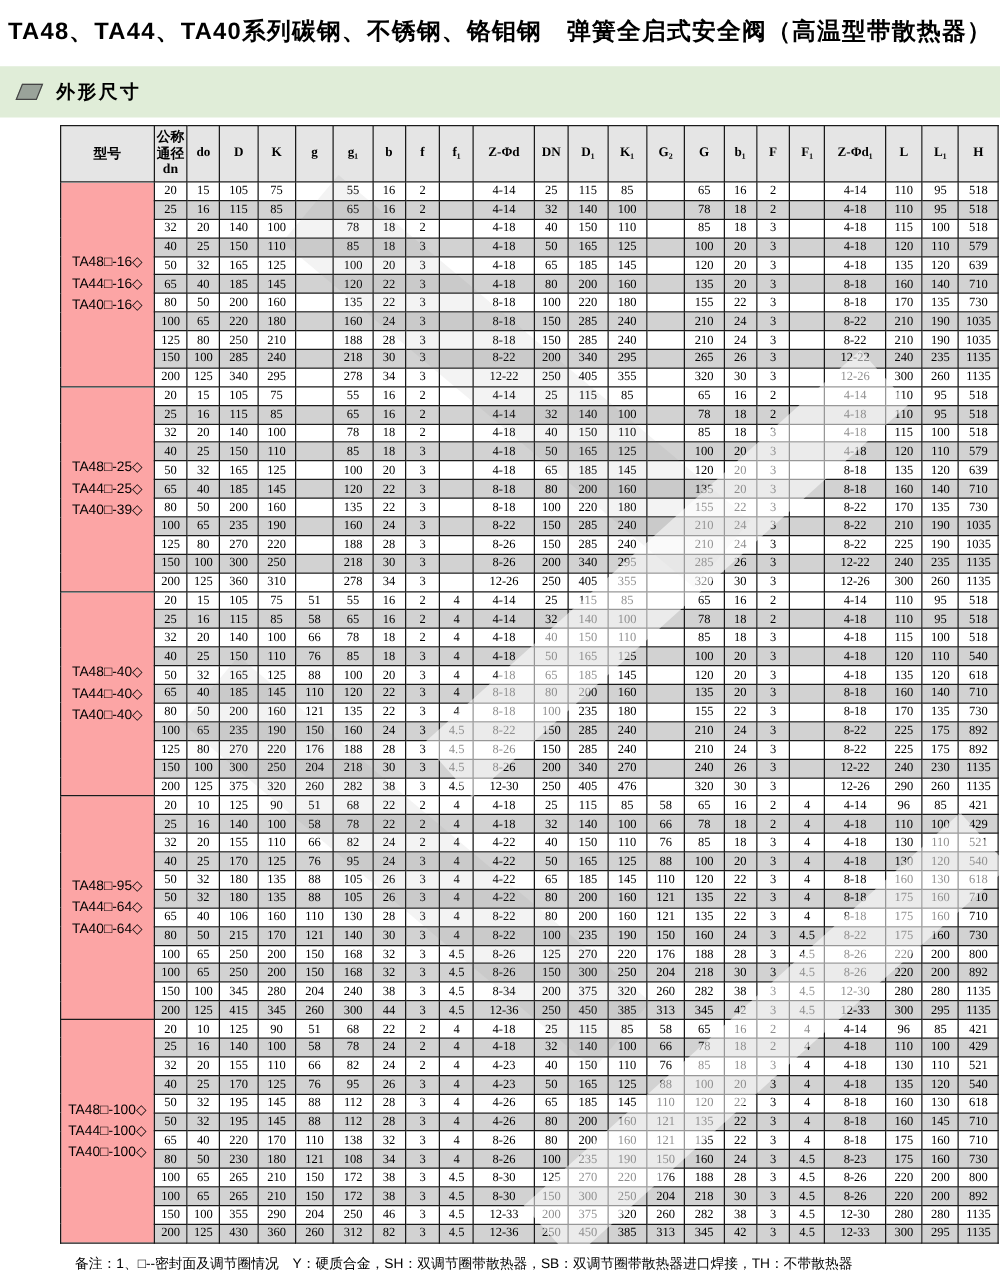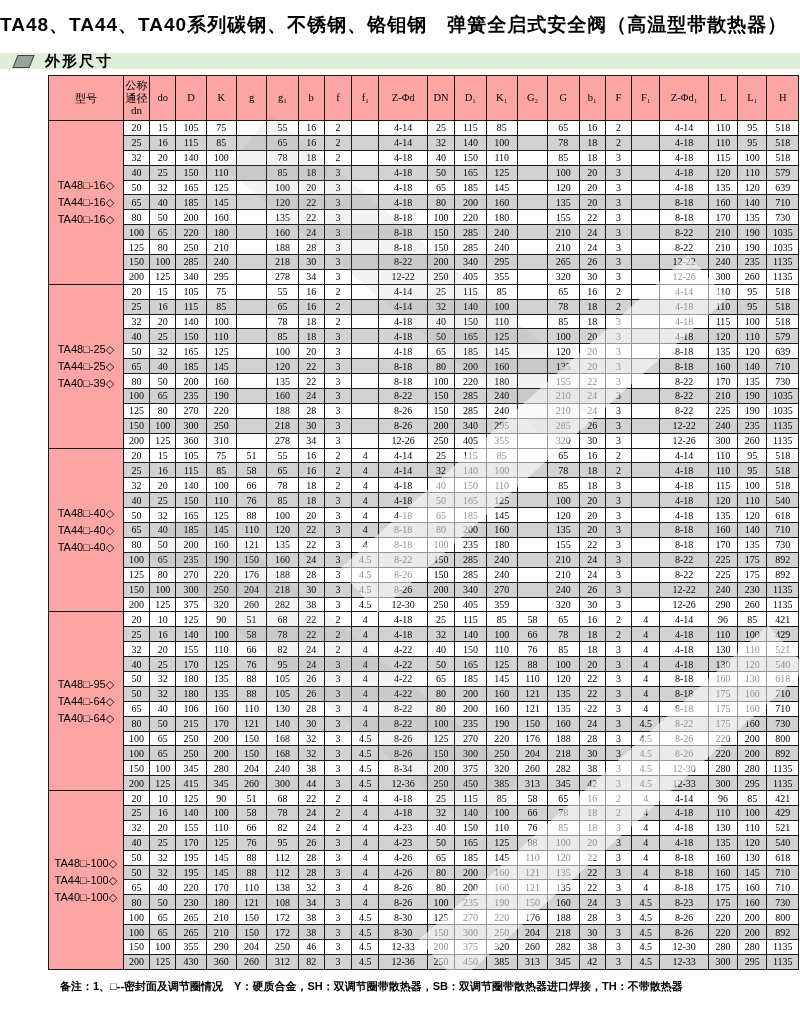--- a/index.html
+++ b/index.html
@@ -1,57 +1,57 @@
 <!DOCTYPE html>
 <html><head>
 <meta charset="utf-8">
 <style>
   html,body{margin:0;padding:0;}
   body{
     width:800px;height:1030px;background:#ffffff;position:relative;
     font-family:"Liberation Sans",sans-serif;color:#000;overflow:hidden;
   }
   .page-title{
-    text-align:left;font-weight:bold;font-size:19px;letter-spacing:1px;
+    text-align:center;font-weight:bold;font-size:19px;letter-spacing:1px;
     padding-top:12px;white-space:nowrap;
   }
   .section-band{
-    margin-top:15px;height:16px;background:#e0edd8;
+    margin-top:15px;height:41px;background:#e0edd8;
     display:flex;align-items:center;
   }
   .para-icon{
     display:inline-block;width:15px;height:11px;margin-left:15px;
     background:#9aa39a;border:1.5px solid #444;transform:skewX(-22deg);
   }
   .section-title{font-weight:bold;font-size:15px;margin-left:13px;letter-spacing:2px;}
   .table-wrap{position:relative;width:751px;margin:6px 0 0 48px;}
   table.dim{
     width:751px;border-collapse:collapse;table-layout:fixed;
     font-family:"Liberation Serif","DejaVu Sans",serif;font-size:10px;
   }
   table.dim th,table.dim td{
     border:1px solid #1a1a1a;text-align:center;vertical-align:middle;
     padding:0;line-height:1.1;overflow:hidden;white-space:nowrap;
   }
   table.dim thead th{
-    background:#fca5a5;font-weight:normal;height:44px;font-size:10.5px;
+    background:#e5e5e5;font-weight:bold;height:44px;font-size:10.5px;
   }
   table.dim thead th.cjk{font-size:11px;white-space:normal;line-height:1.15;}
   table.dim tbody td{height:13.9px;background:#ffffff;}
   table.dim tbody tr.shaded td{background:#d2d2d2;}
   table.dim tbody td.model{
     background:#fca5a5;font-family:"Liberation Sans","DejaVu Sans",sans-serif;
     font-size:11px;white-space:nowrap;
   }
   td.model .mline{margin:5px 0;}
   .wm-band{position:absolute;pointer-events:none;z-index:5;}
   .wm-white{background:rgba(255,255,255,0.55);}
   .wm-gray{background:rgba(140,140,140,0.10);}
   .notes{
-    margin:8px 0 0 60px;font-size:11px;font-weight:bold;
+    margin:8px 0 0 60px;font-size:11px;font-weight:normal;
     font-family:"Liberation Sans","DejaVu Sans",sans-serif;line-height:1.6;
   }
   .notes .note2{margin-left:36px;}
 </style>
 </head>
 <body>
 
 <div class="page">
 
   <div class="page-title">TA48、TA44、TA40系列碳钢、不锈钢、铬钼钢　弹簧全启式安全阀（高温型带散热器）</div>
@@ -905,21 +905,21 @@
             <td>375</td>
             <td>320</td>
             <td>260</td>
             <td>282</td>
             <td>38</td>
             <td>3</td>
             <td>4.5</td>
             <td>12-30</td>
             <td>250</td>
             <td>405</td>
-            <td>359</td>
+            <td>476</td>
             <td></td>
             <td>320</td>
             <td>30</td>
             <td>3</td>
             <td></td>
             <td>12-26</td>
             <td>290</td>
             <td>260</td>
             <td>1135</td>
           </tr>

